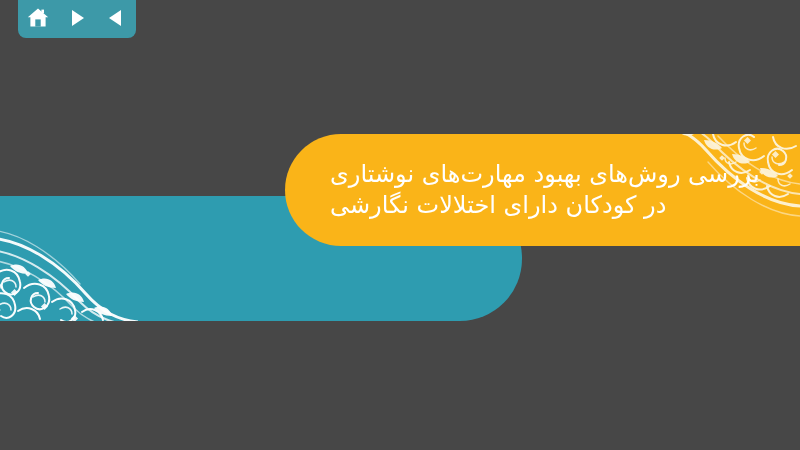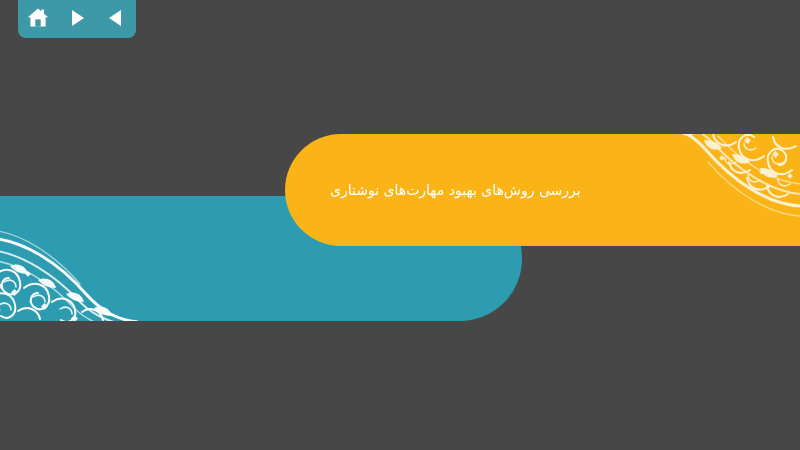--- a/index.html
+++ b/index.html
@@ -75,21 +75,21 @@
     width: 380px;
     display: flex;
     flex-direction: column;
     align-items: flex-end;
     justify-content: center;
     text-align: right;
     direction: rtl;
   }
   .title-line {
     color: #ffffff;
-    font-size: 14px;
+    font-size: 24px;
     line-height: 31px;
     font-weight: normal;
     white-space: nowrap;
     letter-spacing: 0px;
   }
 
   
   #accent-banner {
     position: absolute;
     left: -10px;
@@ -237,16 +237,17 @@
             <rect x="100" y="36" width="4" height="4" transform="rotate(45 102 38)"></rect>
             <rect x="128" y="40" width="4" height="4" transform="rotate(45 130 42)"></rect>
             <rect x="60" y="22" width="4" height="4" transform="rotate(45 62 24)"></rect>
           </g>
         </g>
       </svg>
     </span>
 
     <div id="title-text">
       <div class="title-line">بررسی روش‌های بهبود مهارت‌های نوشتاری</div>
+      <div class="title-line">در کودکان دارای اختلالات نگارشی</div>
     </div>
   </div>
 
 </div>
 
 </body></html>

